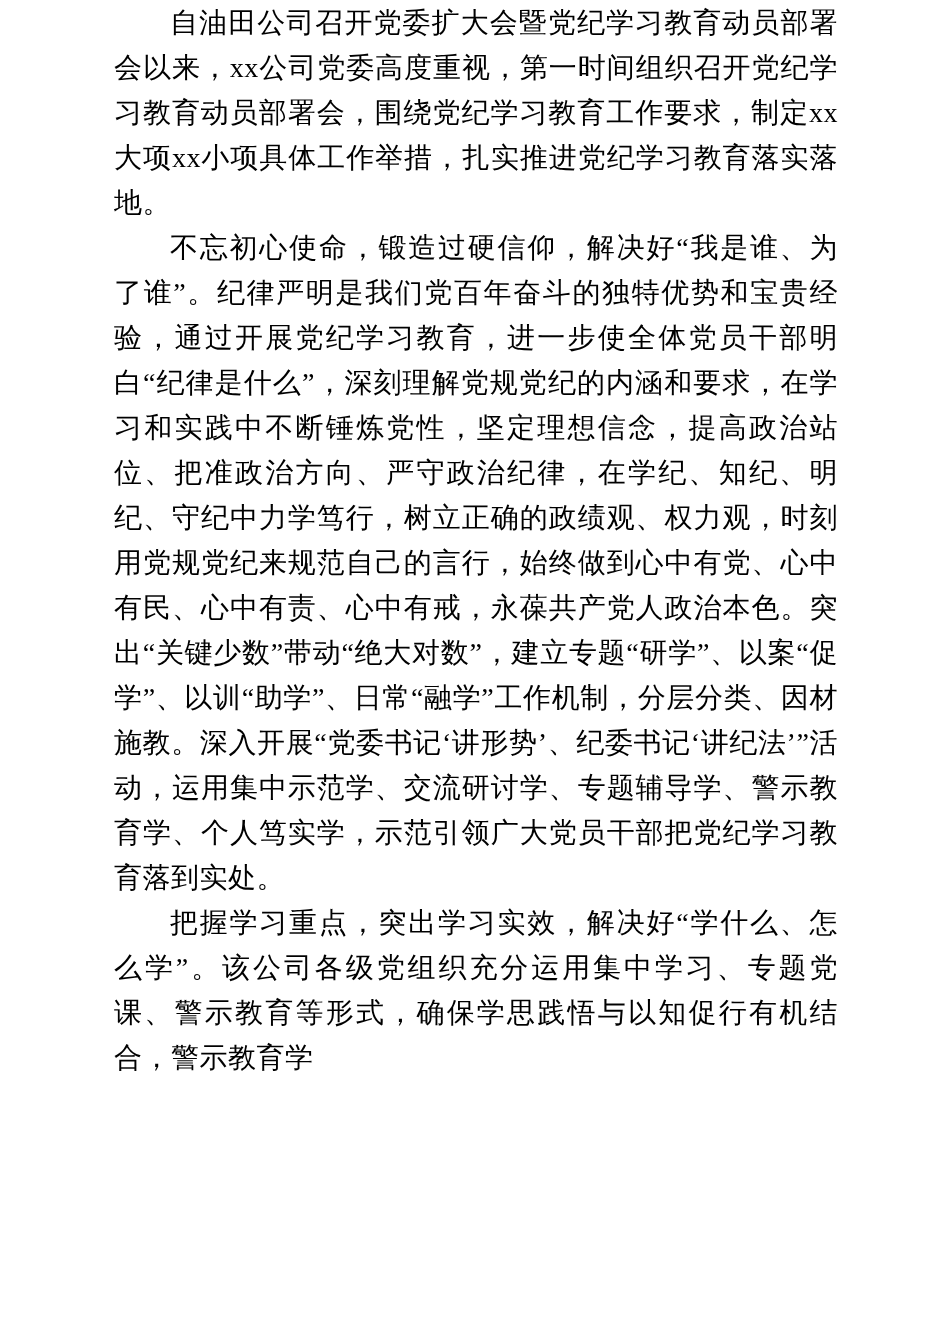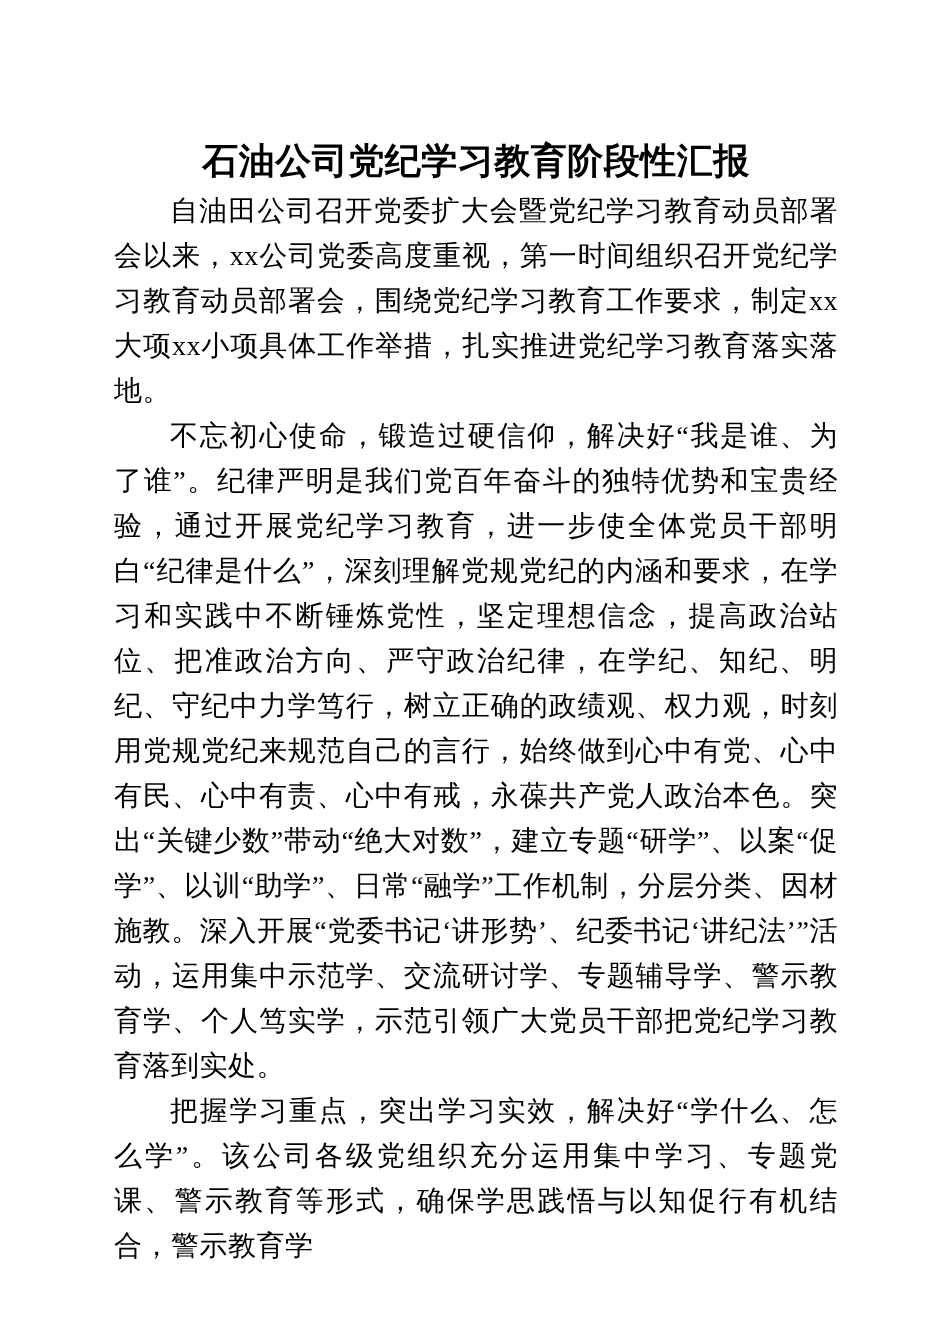--- a/index.html
+++ b/index.html
@@ -43,20 +43,19 @@
     text-indent: 2em;
     letter-spacing: 0.5px;
     color: #000000;
   }
 </style>
 </head>
 <body>
 
 <div class="page">
   <div class="doc">
-    <h1 class="title">石油公司党纪学习教育阶段性汇报</h1>
     <div class="body-text">
       <p class="para">自油田公司召开党委扩大会暨党纪学习教育动员部署会以来，xx公司党委高度重视，第一时间组织召开党纪学习教育动员部署会，围绕党纪学习教育工作要求，制定xx大项xx小项具体工作举措，扎实推进党纪学习教育落实落地。</p>
       <p class="para">不忘初心使命，锻造过硬信仰，解决好“我是谁、为了谁”。纪律严明是我们党百年奋斗的独特优势和宝贵经验，通过开展党纪学习教育，进一步使全体党员干部明白“纪律是什么”，深刻理解党规党纪的内涵和要求，在学习和实践中不断锤炼党性，坚定理想信念，提高政治站位、把准政治方向、严守政治纪律，在学纪、知纪、明纪、守纪中力学笃行，树立正确的政绩观、权力观，时刻用党规党纪来规范自己的言行，始终做到心中有党、心中有民、心中有责、心中有戒，永葆共产党人政治本色。突出“关键少数”带动“绝大对数”，建立专题“研学”、以案“促学”、以训“助学”、日常“融学”工作机制，分层分类、因材施教。深入开展“党委书记‘讲形势’、纪委书记‘讲纪法’”活动，运用集中示范学、交流研讨学、专题辅导学、警示教育学、个人笃实学，示范引领广大党员干部把党纪学习教育落到实处。</p>
       <p class="para">把握学习重点，突出学习实效，解决好“学什么、怎么学”。该公司各级党组织充分运用集中学习、专题党课、警示教育等形式，确保学思践悟与以知促行有机结合，警示教育学</p>
     </div>
   </div>
 </div>
 
 </body></html>

